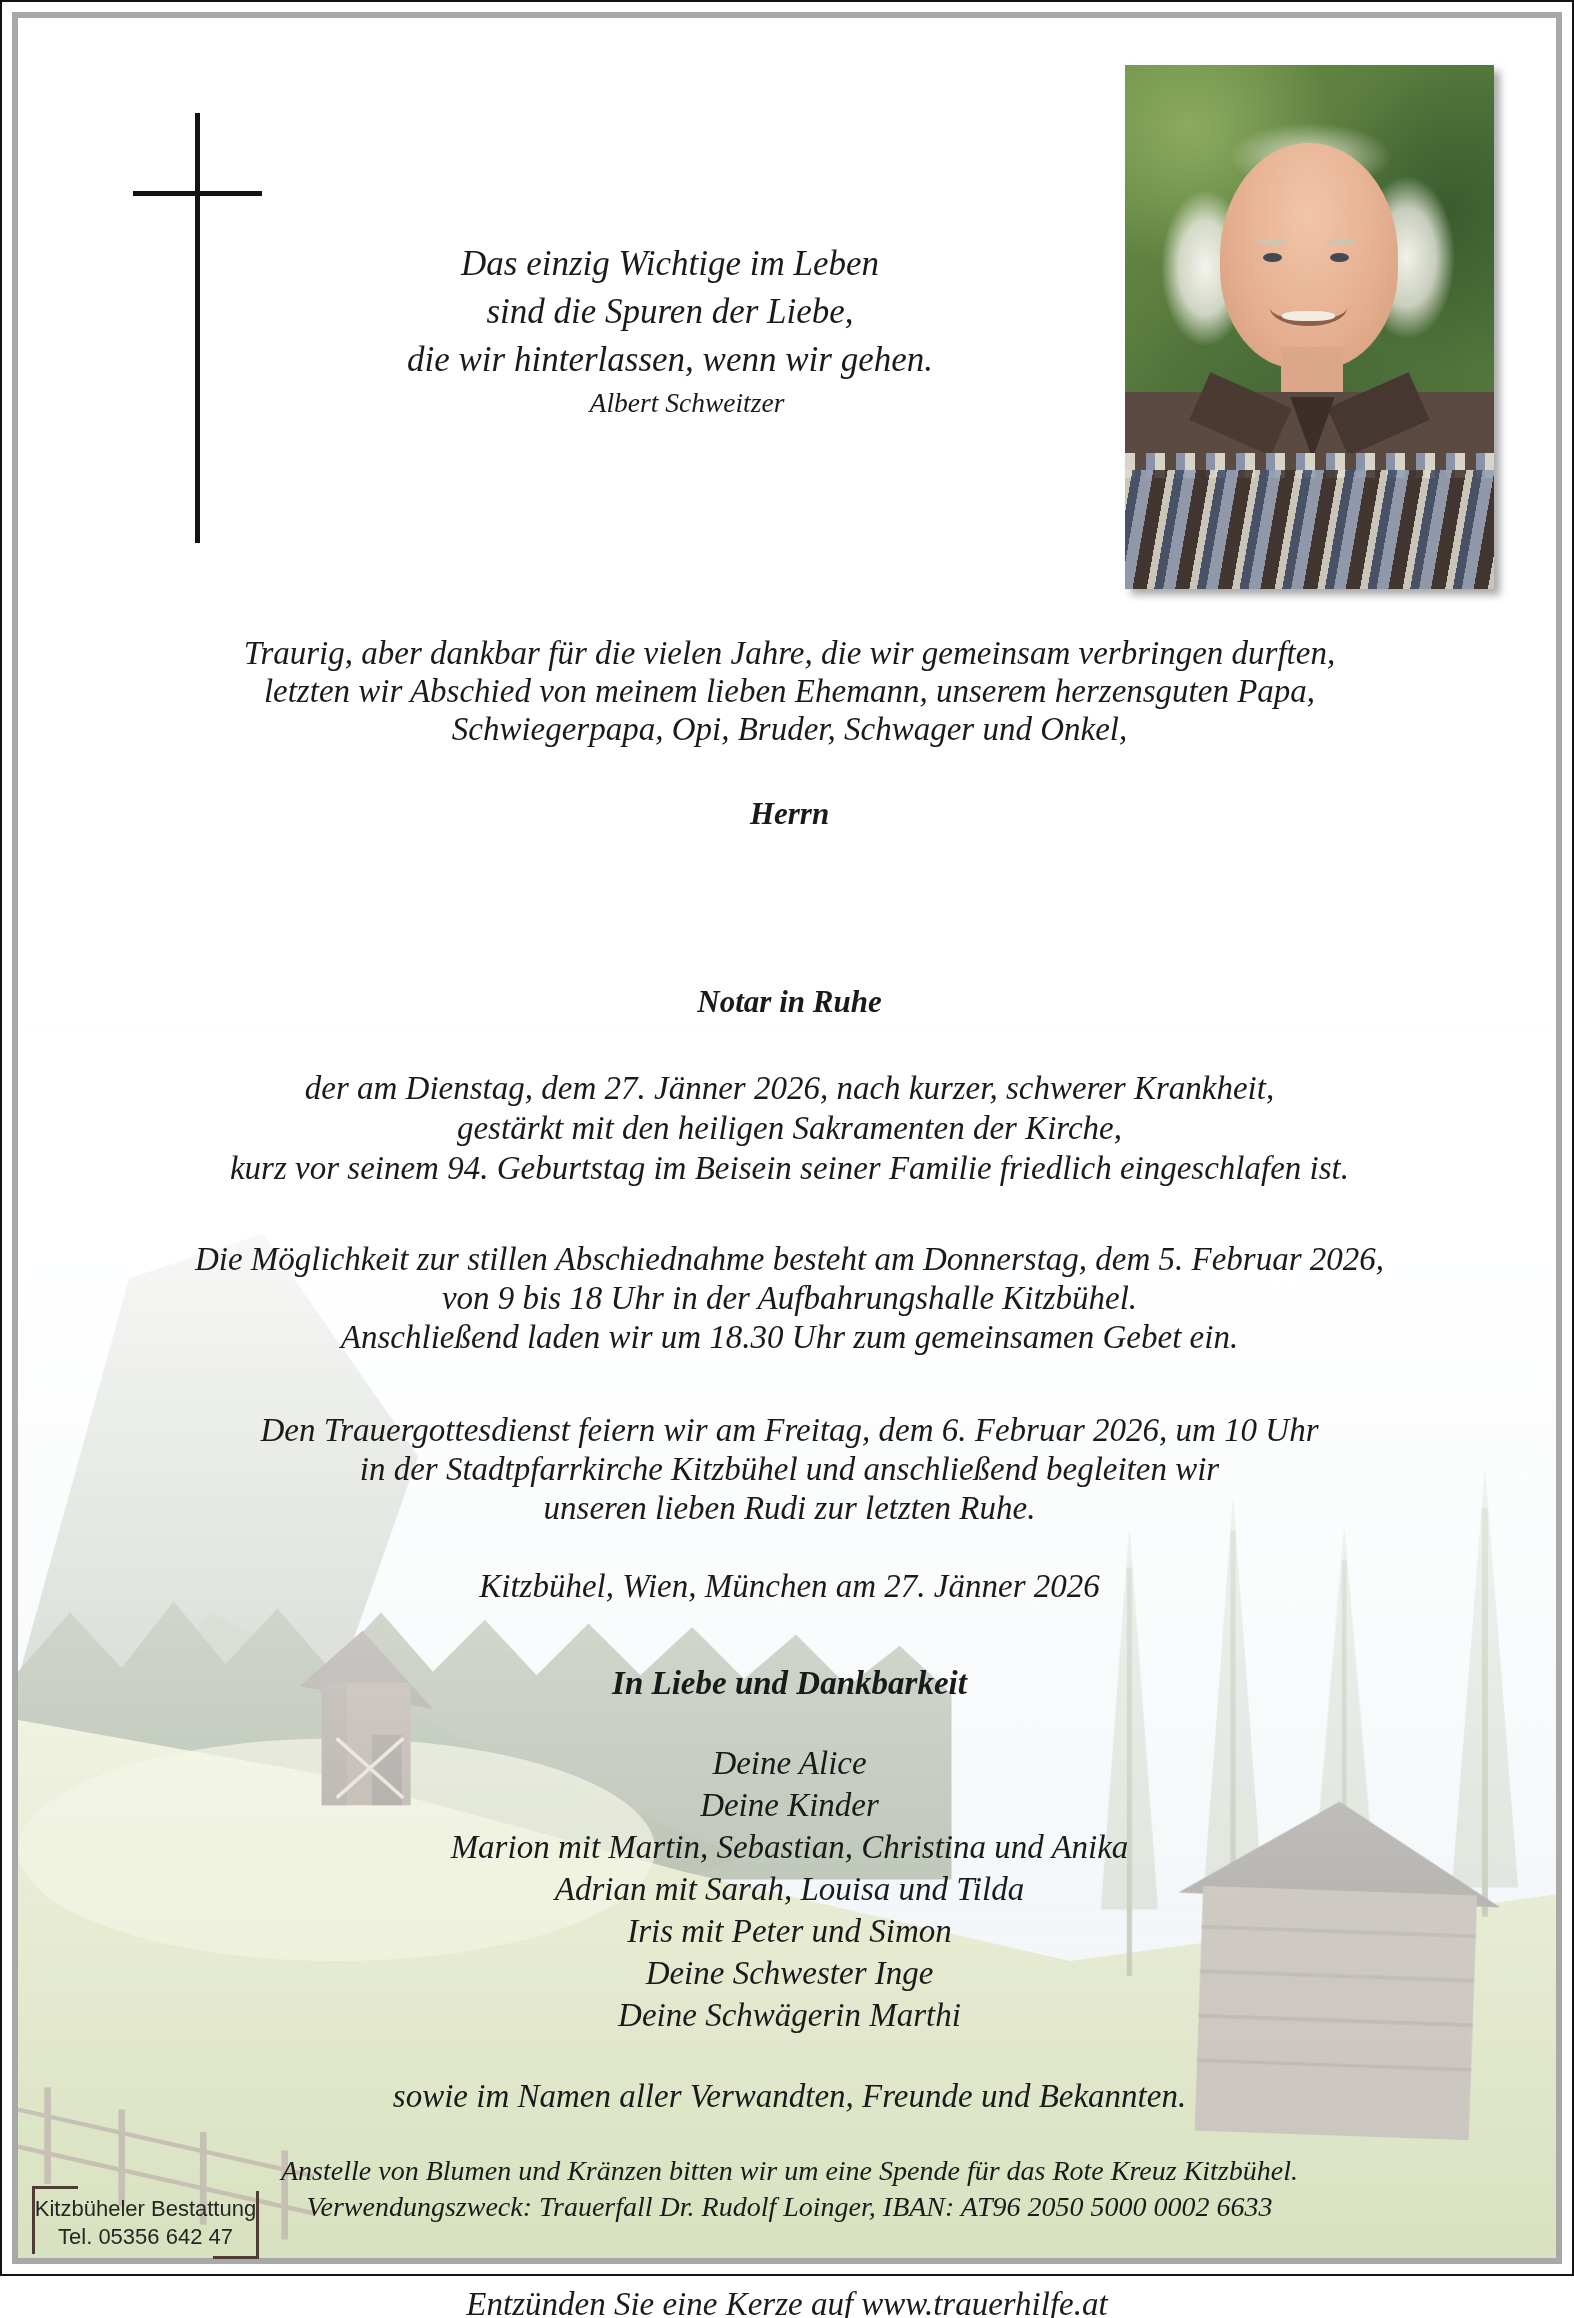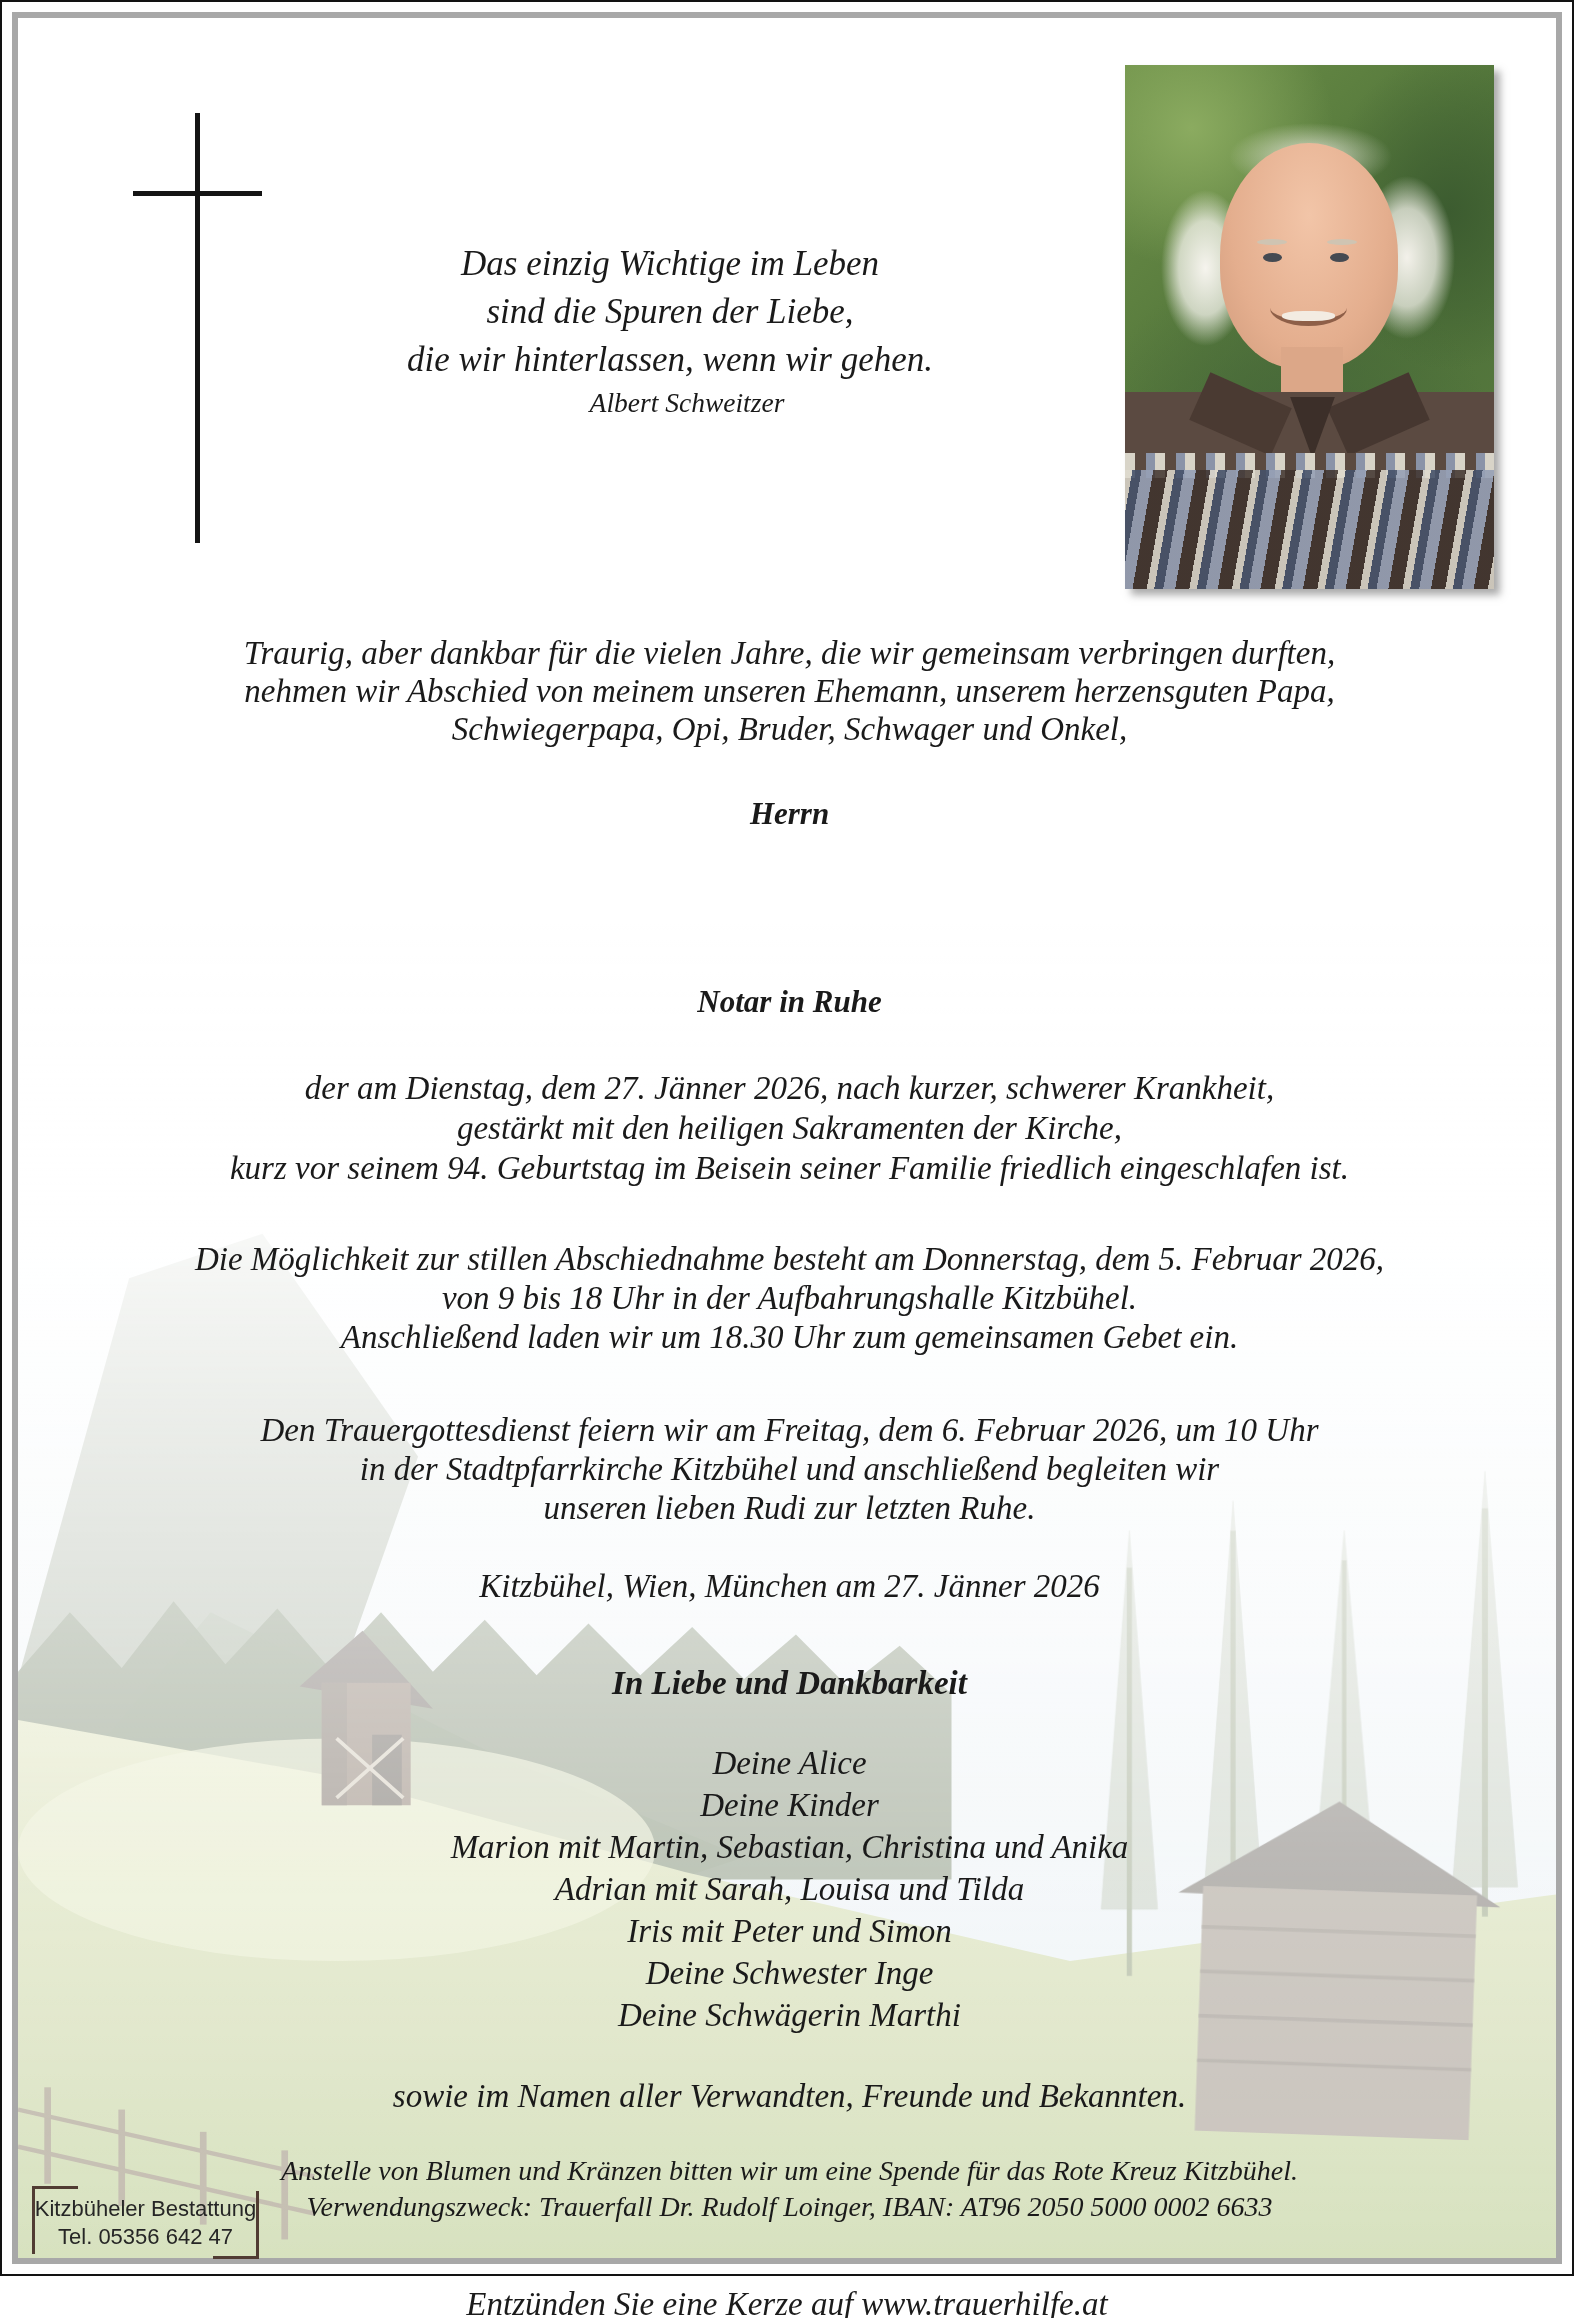--- a/index.html
+++ b/index.html
@@ -182,21 +182,21 @@
           <div class="p-collar-l"></div>
             <div class="p-collar-r"></div>
             <div class="p-vneck"></div>
           <div class="p-pattern2"></div>
             <div class="p-pattern"></div>
         </div>
       </div>
 
       <div class="tblock intro">
         <div>Traurig, aber dankbar für die vielen Jahre, die wir gemeinsam verbringen durften,</div>
-        <div>nehmen wir Abschied von meinem unseren Ehemann, unserem herzensguten Papa,</div>
+        <div>letzten wir Abschied von meinem lieben Ehemann, unserem herzensguten Papa,</div>
         <div>Schwiegerpapa, Opi, Bruder, Schwager und Onkel,</div>
       </div>
 
       <div class="tblock salutation">Herrn</div>
       <div class="tblock role">Notar in Ruhe</div>
 
       <div class="tblock para2">
         <div>der am Dienstag, dem 27. Jänner 2026, nach kurzer, schwerer Krankheit,</div>
         <div>gestärkt mit den heiligen Sakramenten der Kirche,</div>
         <div>kurz vor seinem 94. Geburtstag im Beisein seiner Familie friedlich eingeschlafen ist.</div>

